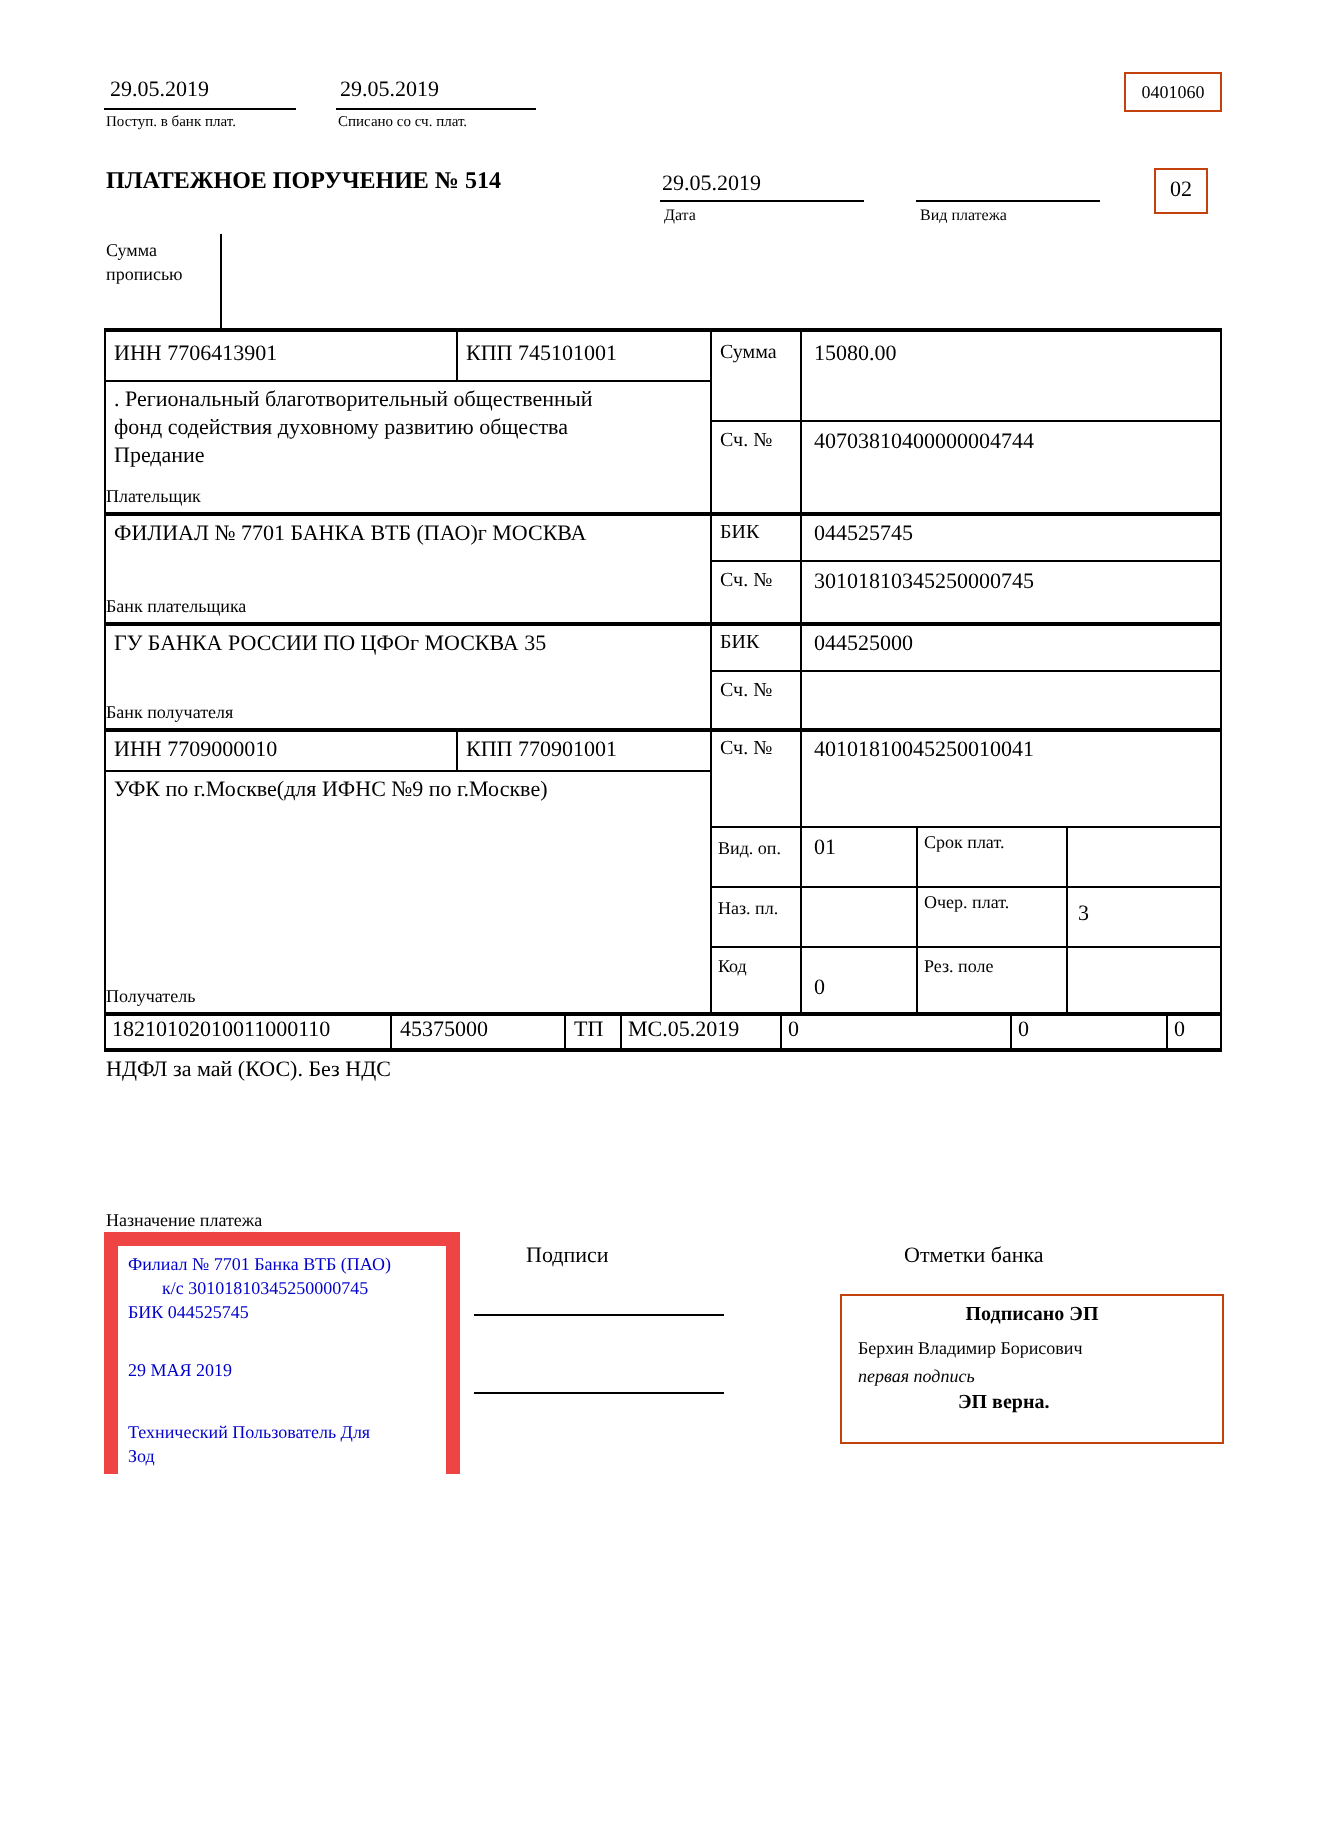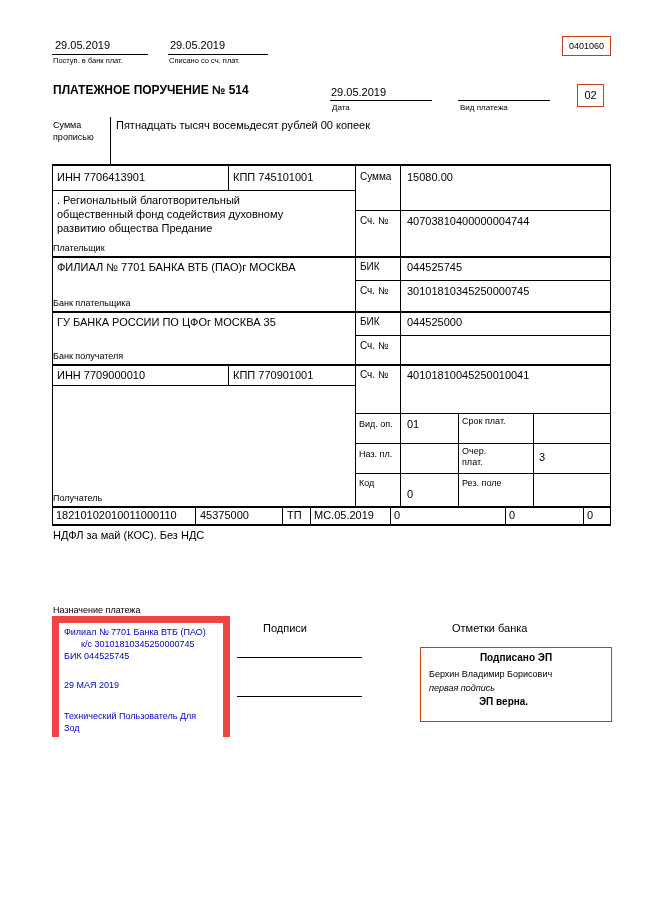--- a/index.html
+++ b/index.html
@@ -1,18 +1,18 @@
 <!DOCTYPE html>
 <html><head>
 <meta charset="utf-8">
 <style>
   * { margin:0; padding:0; box-sizing:border-box; }
   html,body { background:#ffffff; }
   .page { position:relative; width:660px; height:737px; background:#ffffff;
-          font-family:Liberation Sans, sans-serif; color:#000; overflow:hidden; }
+          font-family:Liberation Serif, serif; color:#000; overflow:hidden; }
   .t  { position:absolute; white-space:nowrap; line-height:1.15; }
   .wrap { white-space:normal; }
   .f7 { font-size:7.5px; } .f8 { font-size:8px; } .f9 { font-size:9px; }
   .f10 { font-size:10px; } .f11 { font-size:11px; } .f12 { font-size:12px; }
   .b { font-weight:bold;text-align:center; } .i { font-style:italic; }
   .hl  { position:absolute; height:1px; background:#000; }
   .hl2 { position:absolute; height:2px; background:#000; }
   .vl  { position:absolute; width:1px;  background:#000; }
   .box { position:absolute; border:1px solid #c2410c; }
   .bluebox { position:absolute; border:7px solid #ef4444; }
@@ -42,21 +42,20 @@
   <div class="t f8" style="left:332px;top:103px">Дата</div>
   <div class="hl" style="left:458px;top:100px;width:92px"></div>
   <div class="t f8" style="left:460px;top:103px">Вид платежа</div>
   <div class="box ctr" style="left:577px;top:84px;width:27px;height:23px">
     <div class="f11" style="line-height:21px">02</div>
   </div>
 
   <div class="t f9" style="left:53px;top:120px">Сумма</div>
   <div class="t f9" style="left:53px;top:132px">прописью</div>
   <div class="vl" style="left:110px;top:117px;height:48px"></div>
-  <div class="t f11" style="left:116px;top:119px">Пятнадцать тысяч восемьдесят рублей 00 копеек</div>
 
   <div class="hl2" style="left:52px;top:164px;width:559px"></div>
   <div class="vl" style="left:52px;top:164px;height:362px"></div>
   <div class="vl" style="left:610px;top:164px;height:362px"></div>
   <div class="hl2" style="left:52px;top:256px;width:559px"></div>
   <div class="hl2" style="left:52px;top:311px;width:559px"></div>
   <div class="hl2" style="left:52px;top:364px;width:559px"></div>
   <div class="hl2" style="left:52px;top:506px;width:559px"></div>
   <div class="hl2" style="left:52px;top:524px;width:559px"></div>
 
@@ -95,20 +94,21 @@
   <div class="t f9" style="left:53px;top:351px">Банк получателя</div>
 
   <div class="vl" style="left:228px;top:366px;height:19px"></div>
   <div class="hl" style="left:52px;top:385px;width:303px"></div>
   <div class="vl" style="left:355px;top:364px;height:142px"></div>
   <div class="vl" style="left:400px;top:364px;height:142px"></div>
   <div class="t f11" style="left:57px;top:369px">ИНН 7709000010</div>
   <div class="t f11" style="left:233px;top:369px">КПП 770901001</div>
   <div class="t f10" style="left:360px;top:369px">Сч. №</div>
   <div class="t f11" style="left:407px;top:369px">40101810045250010041</div>
+  <div class="t f11" style="left:57px;top:389px">УФК по г.Москве(для ИФНС №9 по г.Москве)</div>
 
   <div class="hl" style="left:355px;top:413px;width:255px"></div>
   <div class="hl" style="left:355px;top:443px;width:255px"></div>
   <div class="hl" style="left:355px;top:473px;width:255px"></div>
   <div class="vl" style="left:458px;top:413px;height:93px"></div>
   <div class="vl" style="left:533px;top:413px;height:93px"></div>
 
   <div class="t f9" style="left:359px;top:419px">Вид. оп.</div>
   <div class="t f11" style="left:407px;top:418px">01</div>
   <div class="t f9 wrap" style="left:462px;top:416px;width:45px;line-height:11px">Срок плат.</div>

